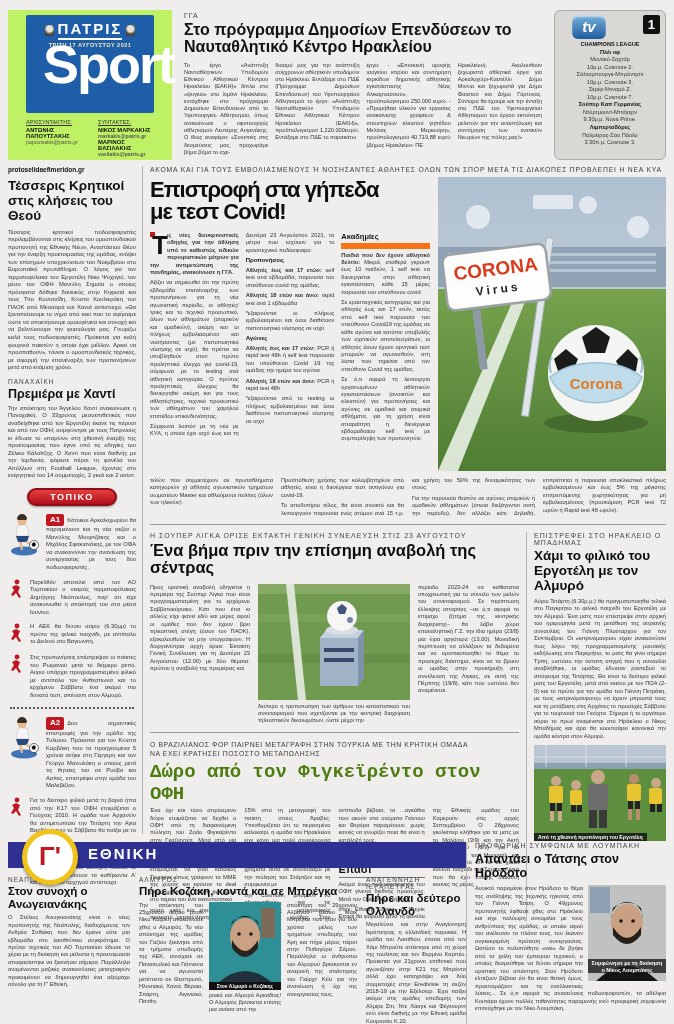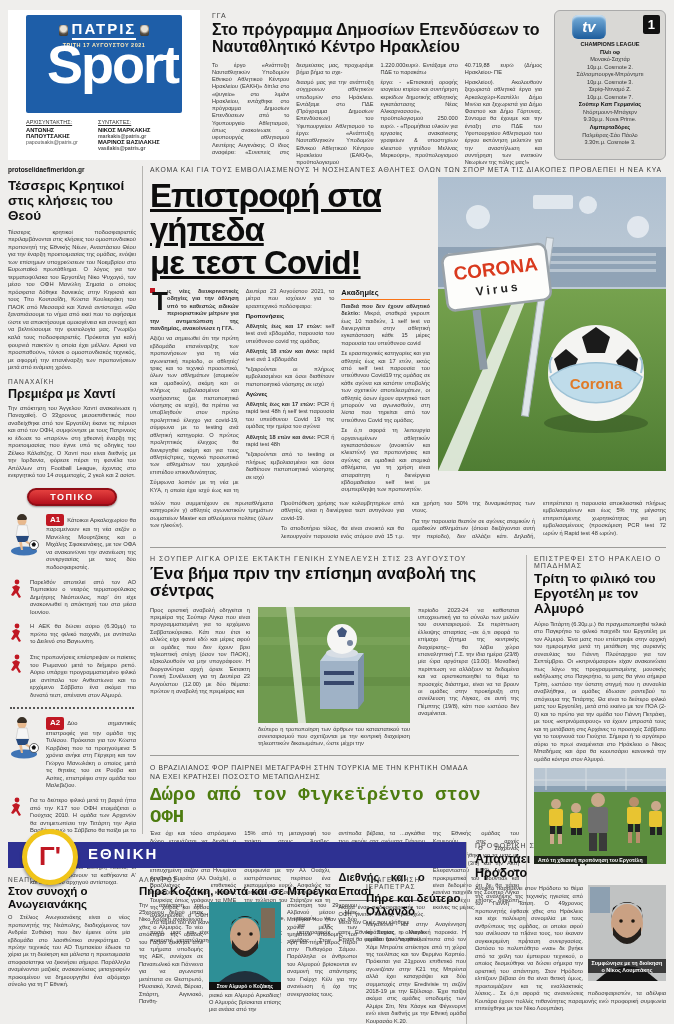--- a/index.html
+++ b/index.html
@@ -2,21 +2,21 @@
 <html><head>
 <meta charset="utf-8">
 <style>
   html,body{margin:0;padding:0;background:#888;}
   .page{position:relative;width:674px;height:1024px;background:#efeeec;margin:0 auto;
         font-family:"Liberation Sans","DejaVu Sans",sans-serif;color:#222;overflow:hidden;}
   .inner{position:absolute;left:8px;top:10px;width:658px;height:1006px;}
 
   
   .header{display:flex;height:150px;gap:8px;}
-  .logo-cell{width:192px;background:#ffffff;padding:5px 18px;box-sizing:border-box;}
+  .logo-cell{width:164px;background:#bef264;padding:5px 18px;box-sizing:border-box;}
   .logo-box{background:#1e5ea8;height:98px;border-radius:2px;position:relative;color:#fff;
             padding:6px 8px 0 8px;box-sizing:border-box;}
   .patris-row{display:flex;align-items:center;justify-content:center;gap:4px;}
   .patris{font-weight:bold;font-size:15px;letter-spacing:2px;border-bottom:2px double #fff;line-height:1.1;}
   .mini-portrait{width:9px;height:11px;border-radius:2px;background:radial-gradient(circle at 50% 35%,#e8e2d6 0 35%,#5a5248 60%,#30302c);}
   .logo-date{text-align:center;font-size:5.5px;font-weight:bold;letter-spacing:.5px;margin-top:2px;color:#fde9b8;}
   .sport-word{position:absolute;left:17px;right:0;top:22px;text-align:center;font-size:54px;font-weight:bold;
               letter-spacing:-2px;color:#fff;line-height:1;}
   .staff{display:flex;gap:8px;margin-top:6px;}
   .staff .colL{width:64px;} .staff .colR{flex:1;}
@@ -56,25 +56,25 @@
   .dotted-div{border-top:2px dotted #555;margin:8px 2px;}
   .bullet-icn{flex:0 0 18px;}
   .illus{flex:0 0 34px;}
 
   .content{flex:1;padding-left:7px;min-width:0;}
 
   
   .covid-kicker{font-size:6.8px;letter-spacing:.8px;color:#3a3a3a;margin-bottom:4px;}
   .covid-wrap{display:flex;gap:8px;}
   .covid-left{width:292px;}
-  .covid-head{font-size:33px;font-weight:bold;color:#0d0d0d;line-height:1.02;letter-spacing:-1px;margin:2px 0 8px 0;text-decoration:underline;}
+  .covid-head{font-size:22px;font-weight:bold;color:#0d0d0d;line-height:1.02;letter-spacing:-1px;margin:2px 0 8px 0;}
   .covid-cols{column-count:3;column-gap:7px;font-size:5.7px;line-height:1.3;text-align:justify;color:#333;}
   .covid-cols p{margin:0 0 3px 0;}
   .covid-cols .bh{font-weight:bold;font-size:6px;color:#111;margin:2px 0;}
-  .covid-cols .sub{font-weight:bold;font-size:7.5px;border-bottom:1px solid #f97316;padding-bottom:1px;margin:4px 0 3px 0;color:#111;}
+  .covid-cols .sub{font-weight:bold;font-size:7.5px;border-bottom:6px solid #f97316;padding-bottom:1px;margin:4px 0 3px 0;color:#111;}
   .dropbox{float:left;width:15px;height:26px;margin:1px 2px 0 0;position:relative;}
   .dropbox .rsq{position:absolute;left:0;top:0;width:5px;height:5px;background:#c01823;}
   .dropbox .dc{position:absolute;left:2px;top:0;font-size:26px;font-weight:bold;color:#111;line-height:1;}
   .lead-b{font-weight:bold;}
   .hero{width:228px;height:294px;flex:0 0 228px;}
   .covid-strip{column-count:4;column-gap:8px;font-size:5.7px;line-height:1.3;text-align:justify;color:#333;margin-top:6px;}
   .covid-strip p{margin:0 0 3px 0;}
 
   .hrule{border-top:1px solid #9c9b98;margin:7px 0;}
 
@@ -425,21 +425,21 @@
               <p>την Cosmote, μπορούν να αξιοποιηθούν για τις υπολειπόμενες μεταγραφικές ανάγκες της ομάδας. Στον αντίποδα βέβαια, τα ...αγκάθια που ακούν στα ονόματα Γιάννου και Φερέρα παραμένουν, χωρίς κανείς να γνωρίζει ποια θα είναι η κατάληξή τους.</p>
               <p class="sub">Διεθνής και ο Επασί</p>
               <p>Ακόμα ένας ποδοσφαιριστής του ΟΦΗ γίνεται διεθνής προσεχώς. Μετά τον Ουές που κλήθηκε</p>
               <p>στην Εθνική Συρίας, ο Ντερίκ Επασί θα φορέσει ξανά τη φανέλα της Εθνικής ομάδας του Καμερούν στις αρχές Σεπτεμβρίου. Ο 28χρονος γκολκίπερ κλήθηκε για τα ματς με το Μαλάουι (3/9) και την Ακτή Ελεφαντοστού (6/9) για τα προκριματικά του Μουντιάλ και είναι δεδομένο ότι δε θα χάσει κανένα παιχνίδι της Σούπερ Λίγκα που θα έχει επίσης διακοπή εκείνες τις μέρες.</p>
             </div>
           </div>
         </div>
 
         <div class="mid-right">
           <div class="kicker">ΕΠΙΣΤΡΕΦΕΙ ΣΤΟ ΗΡΑΚΛΕΙΟ Ο ΜΠΑΔΗΜΑΣ</div>
-          <div class="erg-head">Τρίτη το φιλικό του Εργοτέλη με τον Αλμυρό</div>
+          <div class="erg-head">Χάμι το φιλικό του Εργοτέλη με τον Αλμυρό</div>
           <div class="erg-body">Αύριο Τετάρτη (6.30μ.μ.) θα πραγματοποιηθεί τελικά στο Παγκρήτιο το φιλικό παιχνίδι του Εργοτέλη με τον Αλμυρό. Ένα ματς που επέστρεψε στην αρχική του ημερομηνία μετά τη μετάθεση της αυριανής συναυλίας του Γιάννη Πλούταρχου για τον Σεπτέμβριο. Οι «κιτρινόμαυροι» είχαν ανακοινώσει πως λόγω της προγραμματισμένης μουσικής εκδήλωσης στο Παγκρήτιο, το ματς θα γίνει σήμερα Τρίτη, ωστόσο την ύστατη στιγμή που η συναυλία αναβλήθηκε, οι ομάδες έδωσαν ραντεβού το απόγευμα της Τετάρτης. Θα είναι το δεύτερο φιλικό ματς του Εργοτέλη, μετά από εκείνο με τον ΠΟΑ (2-0) και το πρώτο για την ομάδα του Γιάννη Πετράκη, με τους «κιτρινόμαυρους» να έχουν μπροστά τους και τη μετάβαση στις Αρχάνες το προσεχές Σάββατο για το τουρνουά του Γιούχτα. Σήμερα ή το αργότερο αύριο το πρωί αναμένεται στο Ηράκλειο ο Νίκος Μπαδήμας και άρα θα κοουτσάρει κανονικά την ομάδα κόντρα στον Αλμυρό.</div>
           <div class="erg-photo">
             <svg width="132" height="96" viewBox="0 0 132 96">
               <rect width="132" height="96" fill="#5d8f3f"></rect>
               <rect width="132" height="22" fill="#b9c6d2"></rect>
               <rect y="18" width="132" height="6" fill="#8aa0b3"></rect>
               <g stroke="#d7dde2" stroke-width="1">
                     <line x1="0" y1="12" x2="132" y2="12"></line>
                     <line x1="12" y1="0" x2="12" y2="22"></line>
                     <line x1="52" y1="0" x2="52" y2="22"></line>

